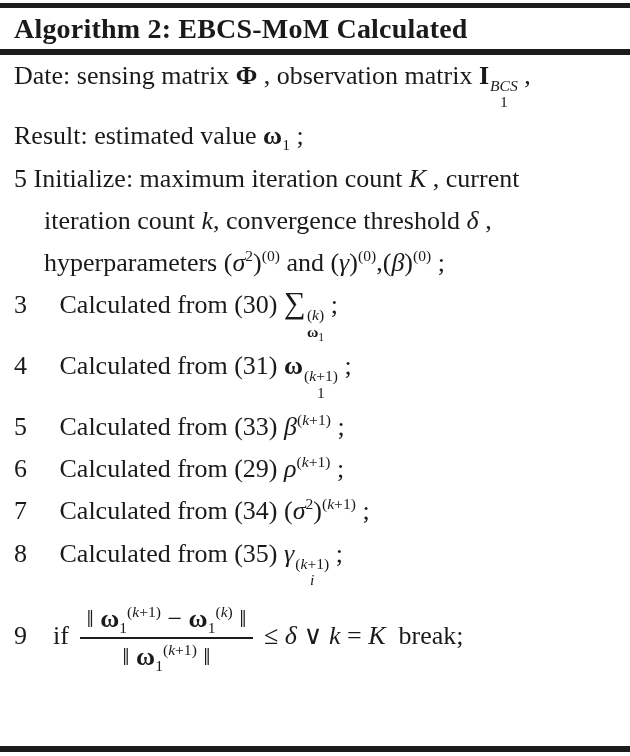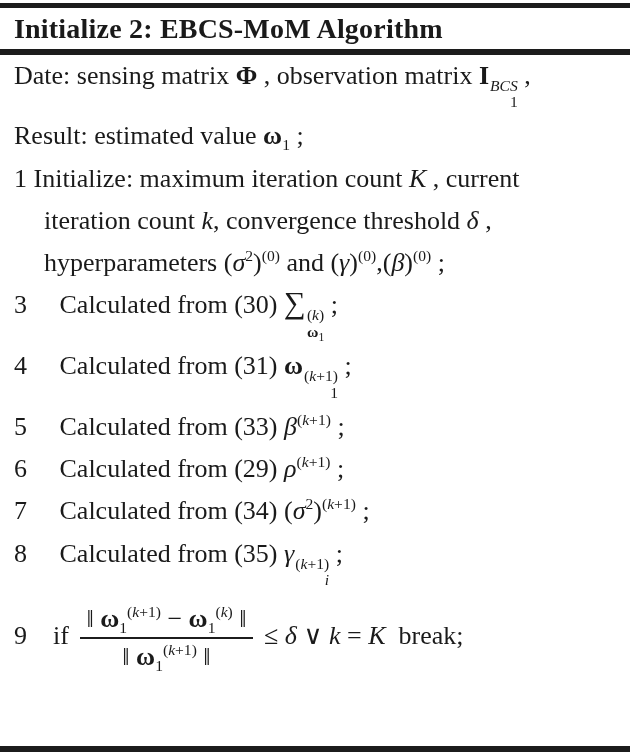--- a/index.html
+++ b/index.html
@@ -63,21 +63,21 @@
     line-height: 0.9;
   }
   .seg-stack {
     display: inline-flex;
     flex-direction: column;
     justify-content: center;
     vertical-align: -0.45em;
     font-size: 60%;
     line-height: 1.05;
     margin-left: 1px;
-    text-align: right;
+    text-align: center;
   }
   .stk-sup, .stk-sub { display: block; }
   .seg-stack .seg-sub { font-size: 75%; }
   .seg-frac {
     display: inline-flex;
     flex-direction: column;
     text-align: center;
     vertical-align: middle;
     line-height: 1.15;
     margin: 0 5px;
@@ -87,26 +87,26 @@
     border-bottom: 2px solid #1c1c1c;
     padding: 0 6px 3px 6px;
   }
   .frac-den { padding-top: 3px; }
 </style>
 </head>
 <body>
 
 <div class="algo">
   <div class="rule rule-top"></div>
-  <div class="title">Initialize 2: EBCS-MoM Algorithm</div>
+  <div class="title">Algorithm 2: EBCS-MoM Calculated</div>
   <div class="rule rule-mid"></div>
   <div class="body" id="algo-body">
       <div class="line"><span class="seg-t">Date: sensing matrix </span><span class="seg-b">Φ</span><span class="seg-t"> , observation matrix </span><span class="seg-b">I</span><span class="seg-stack"><span class="stk-sup"><span class="seg-i">BCS</span></span><span class="stk-sub"><span class="seg-t">1</span></span></span><span class="seg-t"> ,</span></div>
       <div class="line"><span class="seg-t">Result: estimated value </span><span class="seg-b">ω</span><span class="seg-sub">1</span><span class="seg-t"> ;</span></div>
-      <div class="line"><span class="seg-t">1 Initialize: maximum iteration count </span><span class="seg-i">K</span><span class="seg-t"> , current</span></div>
+      <div class="line"><span class="seg-t">5 Initialize: maximum iteration count </span><span class="seg-i">K</span><span class="seg-t"> , current</span></div>
       <div class="line cont"><span class="seg-t">iteration count </span><span class="seg-i">k</span><span class="seg-t">, convergence threshold </span><span class="seg-i">δ</span><span class="seg-t"> ,</span></div>
       <div class="line cont"><span class="seg-t">hyperparameters (</span><span class="seg-i">σ</span><span class="seg-sup">2</span><span class="seg-t">)</span><span class="seg-sup">(0)</span><span class="seg-t"> and (</span><span class="seg-i">γ</span><span class="seg-t">)</span><span class="seg-sup">(0)</span><span class="seg-t">,(</span><span class="seg-i">β</span><span class="seg-t">)</span><span class="seg-sup">(0)</span><span class="seg-t"> ;</span></div>
       <div class="line"><span class="seg-t">3     Calculated from (30) </span><span class="seg-sum">∑</span><span class="seg-stack"><span class="stk-sup"><span class="seg-t">(</span><span class="seg-i">k</span><span class="seg-t">)</span></span><span class="stk-sub"><span class="seg-b">ω</span><span class="seg-sub">1</span></span></span><span class="seg-t"> ;</span></div>
       <div class="line"><span class="seg-t">4     Calculated from (31) </span><span class="seg-b">ω</span><span class="seg-stack"><span class="stk-sup"><span class="seg-t">(</span><span class="seg-i">k</span><span class="seg-t">+1)</span></span><span class="stk-sub"><span class="seg-t">1</span></span></span><span class="seg-t"> ;</span></div>
       <div class="line"><span class="seg-t">5     Calculated from (33) </span><span class="seg-i">β</span><span class="seg-sup"><span class="seg-t">(</span><span class="seg-i">k</span><span class="seg-t">+1)</span></span><span class="seg-t"> ;</span></div>
       <div class="line"><span class="seg-t">6     Calculated from (29) </span><span class="seg-i">ρ</span><span class="seg-sup"><span class="seg-t">(</span><span class="seg-i">k</span><span class="seg-t">+1)</span></span><span class="seg-t"> ;</span></div>
       <div class="line"><span class="seg-t">7     Calculated from (34) (</span><span class="seg-i">σ</span><span class="seg-sup">2</span><span class="seg-t">)</span><span class="seg-sup"><span class="seg-t">(</span><span class="seg-i">k</span><span class="seg-t">+1)</span></span><span class="seg-t"> ;</span></div>
       <div class="line"><span class="seg-t">8     Calculated from (35) </span><span class="seg-i">γ</span><span class="seg-stack"><span class="stk-sup"><span class="seg-t">(</span><span class="seg-i">k</span><span class="seg-t">+1)</span></span><span class="stk-sub"><span class="seg-i">i</span></span></span><span class="seg-t"> ;</span></div>
       <div class="line gap-top"><span class="seg-t">9    if </span><span class="seg-frac"><span class="frac-num"><span class="seg-t">‖ </span><span class="seg-b">ω</span><span class="seg-sub">1</span><span class="seg-sup"><span class="seg-t">(</span><span class="seg-i">k</span><span class="seg-t">+1)</span></span><span class="seg-t"> − </span><span class="seg-b">ω</span><span class="seg-sub">1</span><span class="seg-sup"><span class="seg-t">(</span><span class="seg-i">k</span><span class="seg-t">)</span></span><span class="seg-t"> ‖</span></span><span class="frac-den"><span class="seg-t">‖ </span><span class="seg-b">ω</span><span class="seg-sub">1</span><span class="seg-sup"><span class="seg-t">(</span><span class="seg-i">k</span><span class="seg-t">+1)</span></span><span class="seg-t"> ‖</span></span></span><span class="seg-t"> ≤ </span><span class="seg-i">δ</span><span class="seg-t"> ∨ </span><span class="seg-i">k</span><span class="seg-t"> = </span><span class="seg-i">K</span><span class="seg-t">  break;</span></div>
     </div>

